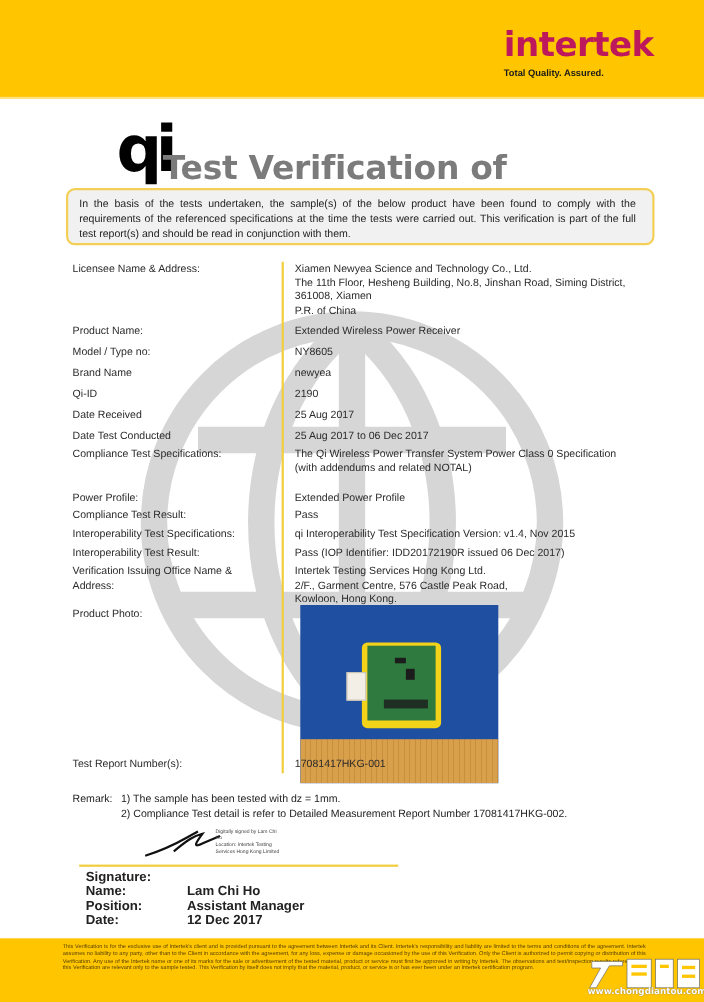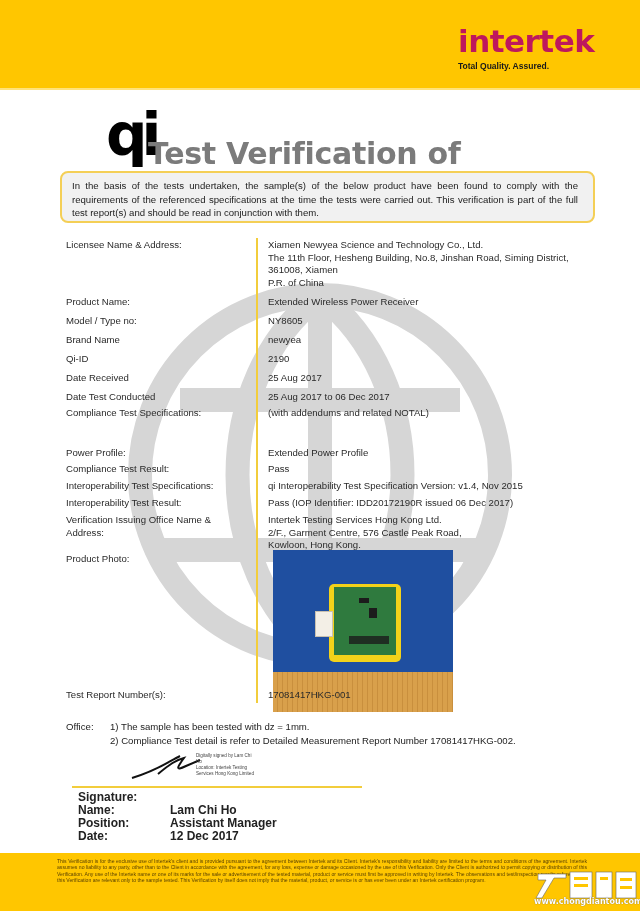--- a/index.html
+++ b/index.html
@@ -158,20 +158,21 @@
   <div class="label">Date Received</div>
   <div class="value">25 Aug 2017</div>
 </div>
 <div class="row" style="top:391px;">
   <div class="label">Date Test Conducted</div>
   <div class="value">25 Aug 2017 to 06 Dec 2017</div>
 </div>
 <div class="row" style="top:407px;">
   <div class="label">Compliance Test Specifications:</div>
   <div class="value">
+    <div>The Qi Wireless Power Transfer System Power Class 0 Specification</div>
     <div>(with addendums and related NOTAL)</div>
   </div>
 </div>
 <div class="row" style="top:447px;">
   <div class="label">Power Profile:</div>
   <div class="value">Extended Power Profile</div>
 </div>
 <div class="row" style="top:463px;">
   <div class="label">Compliance Test Result:</div>
   <div class="value">Pass</div>
@@ -205,21 +206,21 @@
   <div class="conn"></div>
   <div class="ruler"></div>
 </div>
 
 <div class="row" style="top:689px;">
   <div class="label">Test Report Number(s):</div>
   <div class="value">17081417HKG-001</div>
 </div>
 
 <div class="remark" style="top:721px;">
-  <span>Office:</span>
+  <span>Remark:</span>
   <span style="position:absolute; left:44px; white-space:nowrap;">1) The sample has been tested with dz = 1mm.</span>
 </div>
 <div class="remark" style="top:735px; left:110px; white-space:nowrap;">2) Compliance Test detail is refer to Detailed Measurement Report Number 17081417HKG-002.</div>
 
 <svg class="sig-block" viewBox="0 0 150 30">
   <path d="M4 26 C 30 18, 40 10, 52 4 M30 22 C 42 12, 48 8, 56 6 C 50 14, 46 20, 58 14 L 72 8" fill="none" stroke="#111" stroke-width="2"></path>
 </svg>
 <div class="sig-note">
   <div>Digitally signed by Lam Chi</div>
   <div>Ho</div>

